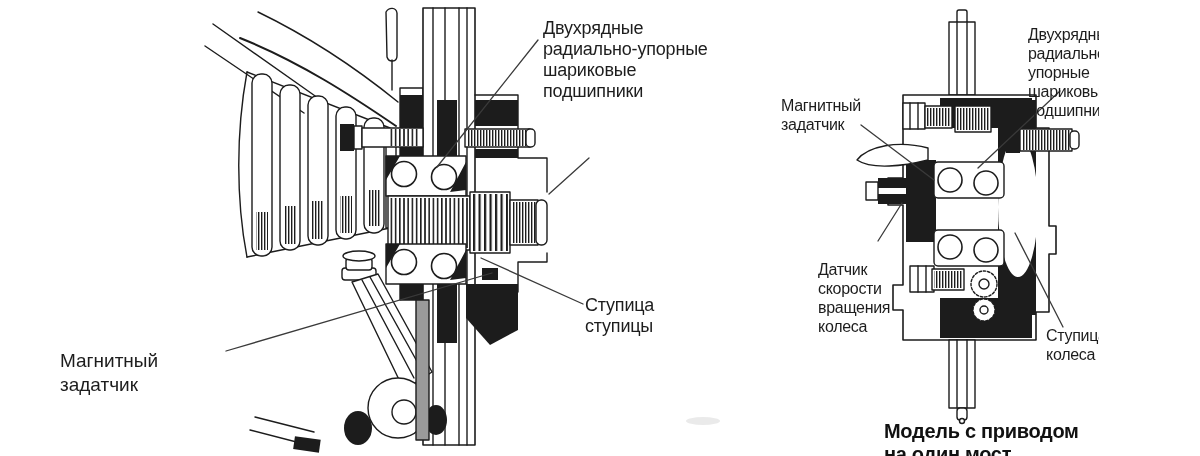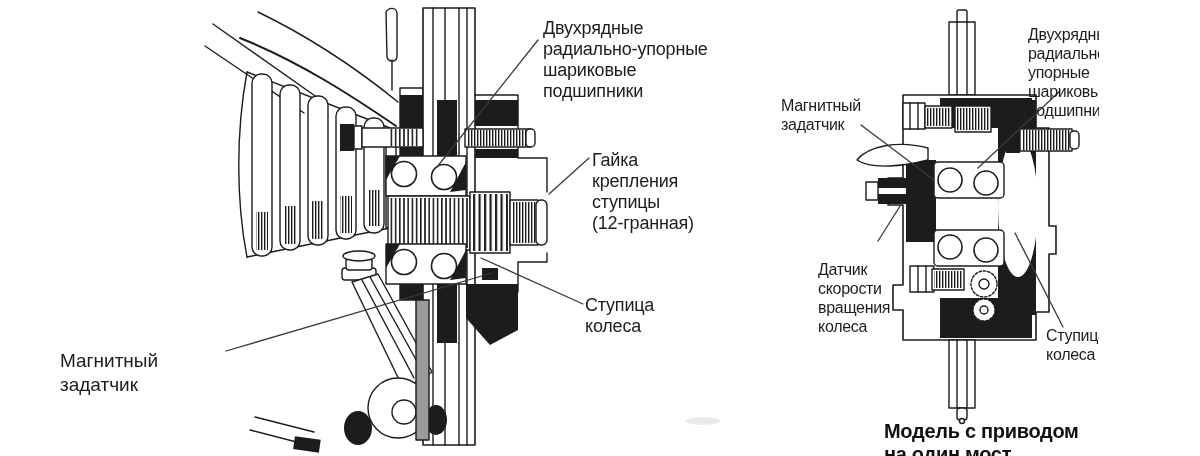--- a/index.html
+++ b/index.html
@@ -249,27 +249,23 @@
     </g>
 
     <ellipse cx="703" cy="421" rx="17" ry="4" fill="#d0d0d0" opacity="0.45"></ellipse>
   </svg>
 
   <div class="callout lg" style="left:543px;top:18px;">Двухрядные
 радиально-упорные
 шариковые
 подшипники</div>
 
-  <div class="callout lg" style="left:592px;top:150px;">Гайка
-крепления
-ступицы
-(12-гранная)</div>
 
   <div class="callout lg" style="left:585px;top:295px;">Ступица
-колеса</div>
+ступицы</div>
 
   <div class="callout xl" style="left:60px;top:349px;">Магнитный
 задатчик</div>
 
   <div class="callout sm" style="left:1028px;top:25px;">Двухрядные
 радиально-упорные
 шариковые подшипники</div>
 
   <div class="callout sm" style="left:781px;top:96px;">Магнитный
 задатчик</div>

